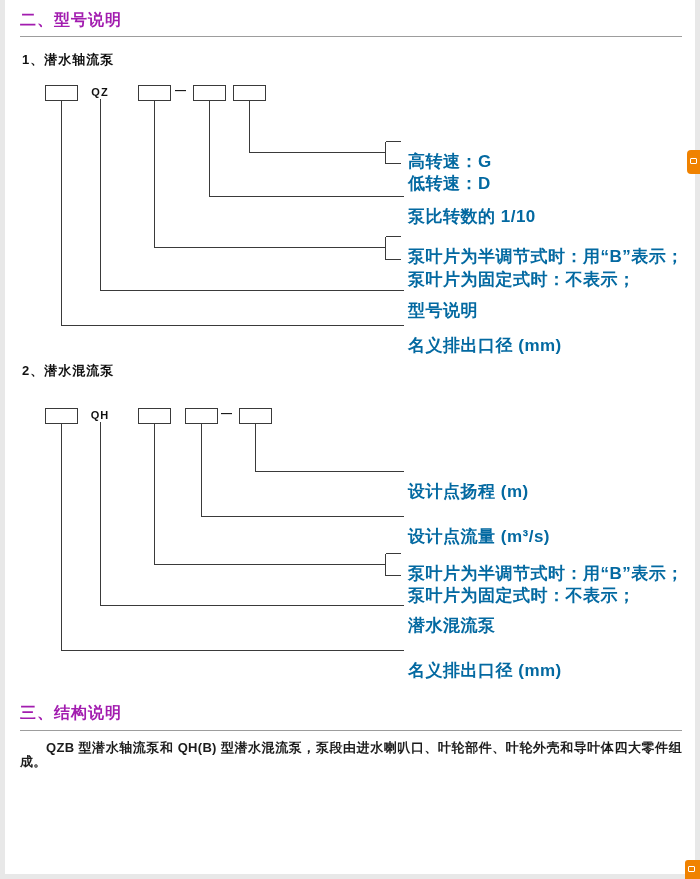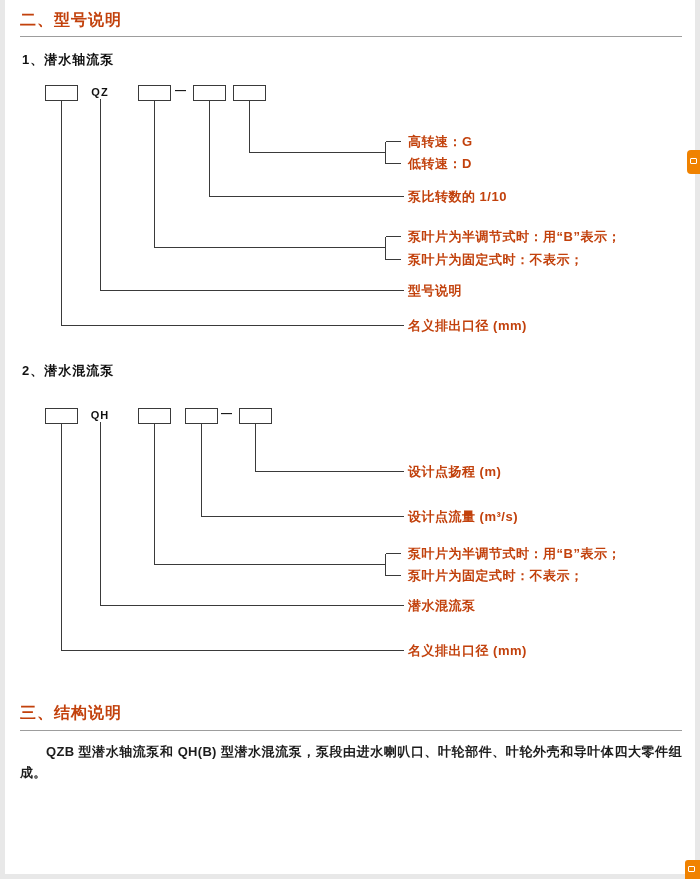--- a/index.html
+++ b/index.html
@@ -10,36 +10,36 @@
     background:#e8e8e8;
     font-family:"Liberation Sans","DejaVu Sans",sans-serif;
     color:#1a1a1a;
   }
   .abs { position:absolute;font-weight:bold; }
   .content-bg {
     position:absolute; left:5px; top:0; width:690px; height:874px;
     background:#ffffff;
   }
   .sec-title {
-    font-size:16px; font-weight:bold; color:#c2410c; letter-spacing:1px; white-space:nowrap;
+    font-size:16px; font-weight:bold; color:#a21caf; letter-spacing:1px; white-space:nowrap;
   }
   .rule { height:1px; background:#9d9d9d; }
   .subtitle { font-size:13px; color:#111; letter-spacing:1px; white-space:nowrap; }
   .box {
     width:33px; height:16px; border:1px solid #3a3a3a; background:#fff;
   }
   .code {
     font-size:11px; color:#111; text-align:center; letter-spacing:1px; white-space:nowrap;
   }
   .lbl {
-    font-size:13px; color:#c2410c; white-space:nowrap; letter-spacing:0.5px;
+    font-size:17px; color:#0369a1; white-space:nowrap; letter-spacing:0.5px;margin-top:17px;
   }
   svg.connectors { position:absolute; left:0; top:0; pointer-events:none; }
   .para {
-    font-size:13px; line-height:21px; color:#1c1c1c;
+    font-size:13px; line-height:14px; color:#1c1c1c;
     text-align:justify; text-indent:2em; letter-spacing:0.3px;
   }
   .side-tab {
     width:13px; height:24px; background:#f08200; border-radius:4px 0 0 4px; cursor:pointer;
   }
   .corner-tab {
     width:15px; height:19px; background:#f08200; border-radius:3px 0 0 0; cursor:pointer;
   }
   .mini-glyph {
     position:absolute; left:3px; top:8px; width:7px; height:6px;

